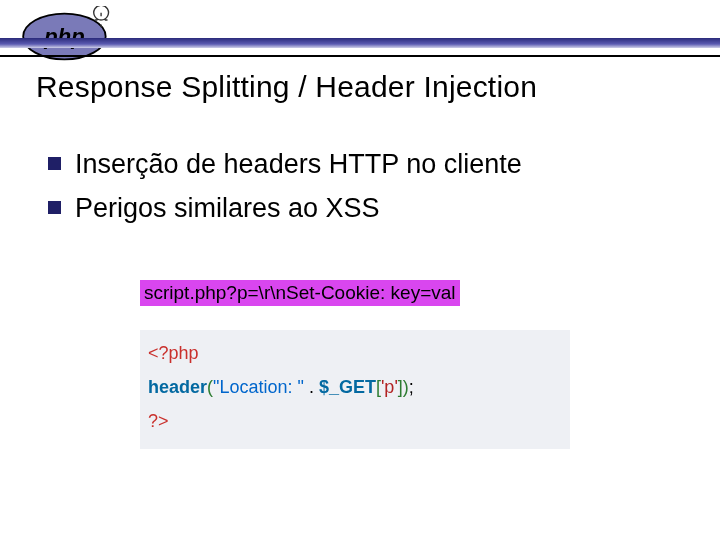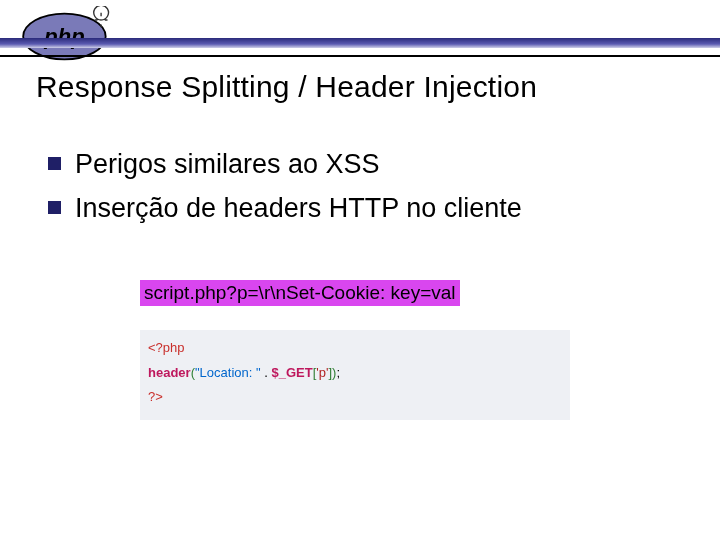--- a/index.html
+++ b/index.html
@@ -82,25 +82,25 @@
     font-size: 19px;
     background: #d946ef;
     padding: 2px 4px;
     display: inline-block;
     color: #000;
     margin-bottom: 24px;
   }
   .code-box {
     background: #eef0f4;
     padding: 6px 8px 10px 8px;
-    font-size: 13px;
+    font-size: 18px;
     line-height: 1.9;
   }
   .tok-tag   { color: #c9302c; }
-  .tok-func  { color: #be185d; font-weight: bold; }
+  .tok-func  { color: #0369a1; font-weight: bold; }
   .tok-paren { color: #2e7d32; }
   .tok-str   { color: #0066cc; }
   .tok-brack { color: #2e7d32; }
   .tok-key   { color: #b22222; }
   .tok-plain { color: #000; }
 </style>
 </head>
 <body>
 
 <div class="slide">
@@ -114,25 +114,25 @@
   </div>
 
   <div class="top-band"></div>
   <div class="rule"></div>
 
   <div class="title">Response Splitting / Header Injection</div>
 
   <div class="bullets">
     <div class="bullet-row">
       <div class="sq"></div>
-      <div class="bullet-text">Perigos similares ao XSS</div>
+      <div class="bullet-text">Inserção de headers HTTP no cliente</div>
     </div>
     <div class="bullet-row">
       <div class="sq"></div>
-      <div class="bullet-text">Inserção de headers HTTP no cliente</div>
+      <div class="bullet-text">Perigos similares ao XSS</div>
     </div>
   </div>
 
   <div class="code-area">
     <div class="url-line">script.php?p=\r\nSet-Cookie: key=val</div>
 
     <div class="code-box">
       <div>
         <span class="tok-tag">&lt;?php</span>
       </div>

